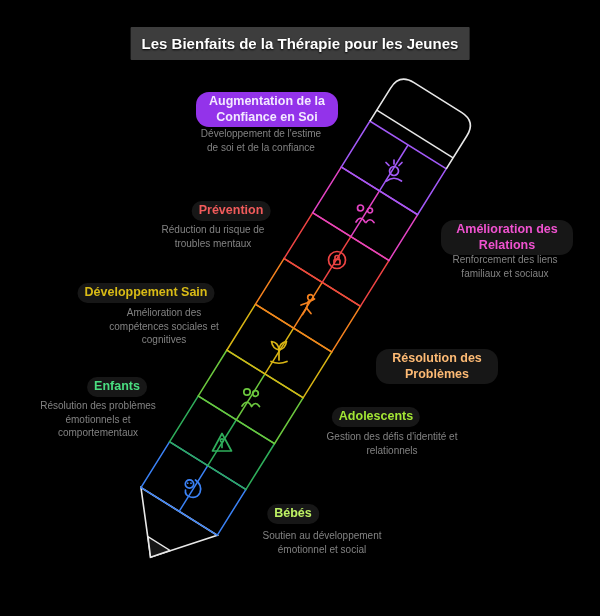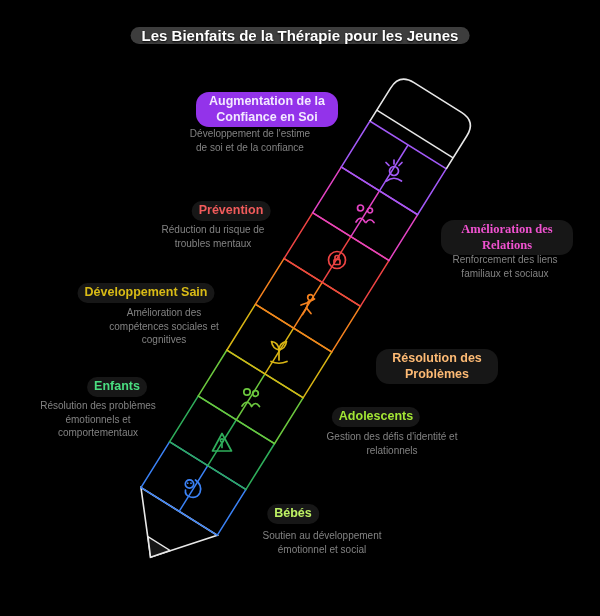--- a/index.html
+++ b/index.html
@@ -1,33 +1,33 @@
 <!DOCTYPE html>
 <html><head>
 <meta charset="utf-8">
 <style>
   html,body{margin:0;padding:0;background:#000;}
   body{width:600px;height:616px;position:relative;overflow:hidden;
        font-family:"Liberation Sans",sans-serif;}
   .stage{position:absolute;inset:0;}
   .title{position:absolute;top:27px;left:50%;transform:translateX(-50%);
          background:#3d3d3d;color:#fff;font-weight:bold;font-size:15px;
-         padding:0 11px;border-radius:12px;white-space:nowrap;
+         padding:8px 11px;border-radius:1px;white-space:nowrap;
          text-shadow:0 1px 2px #000;}
   svg.pencil{position:absolute;left:0;top:0;}
   .nlabel{position:absolute;transform:translateX(-50%);font-size:12.5px;
           font-weight:bold;text-align:center;line-height:1.25;
           background:rgba(140,140,140,0.16);padding:2px 7px;border-radius:13px;
           white-space:nowrap;}
   .nlabel.multi{white-space:normal;}
   .nlabel.solid{color:#f3e9ff;}
   .ndesc{position:absolute;transform:translateX(-50%);color:#828282;
          font-size:10px;line-height:1.35;text-align:center;}
   .l-confidence{left:267px;top:92px;width:128px}
-  .d-confidence{left:250px;top:127px;width:134px}
+  .d-confidence{left:261px;top:127px;width:134px}
   .l-prevention{left:231px;top:201px}
   .d-prevention{left:213px;top:223px;width:114px}
   .l-relations{left:507px;top:220px;width:118px}
   .d-relations{left:505px;top:253px;width:132px}
   .l-developpement{left:146px;top:283px}
   .d-developpement{left:164px;top:306px;width:128px}
   .l-resolution{left:437px;top:317px;width:108px}
   .d-resolution{left:440px;top:350px;width:140px}
   .l-enfants{left:117px;top:377px}
   .d-enfants{left:98px;top:399px;width:138px}
@@ -138,21 +138,21 @@
       </g>
     </g>
   </svg>
 
   <div class="nlabel multi solid l-confidence" style="background-color: rgb(147, 51, 234);">Augmentation de la Confiance en Soi</div>
   <div class="ndesc d-confidence">Développement de l'estime de soi et de la confiance</div>
 
   <div class="nlabel l-prevention" style="color: rgb(241, 91, 91); text-align: center;">Prévention</div>
   <div class="ndesc d-prevention">Réduction du risque de troubles mentaux</div>
 
-  <div class="nlabel multi l-relations" style="color: rgb(240, 82, 208); font-family: Liberation Serif, serif;">Amélioration des Relations</div>
+  <div class="nlabel multi l-relations" style="color: rgb(240, 82, 208);">Amélioration des Relations</div>
   <div class="ndesc d-relations">Renforcement des liens familiaux et sociaux</div>
 
   <div class="nlabel l-developpement" style="color: rgb(217, 187, 22);">Développement Sain</div>
   <div class="ndesc d-developpement">Amélioration des compétences sociales et cognitives</div>
 
   <div class="nlabel multi l-resolution" style="color: #fdba74; margin-top: 32px;">Résolution des Problèmes</div>
 
   <div class="nlabel l-enfants" style="color: rgb(74, 222, 128);">Enfants</div>
   <div class="ndesc d-enfants">Résolution des problèmes émotionnels et comportementaux</div>
 

